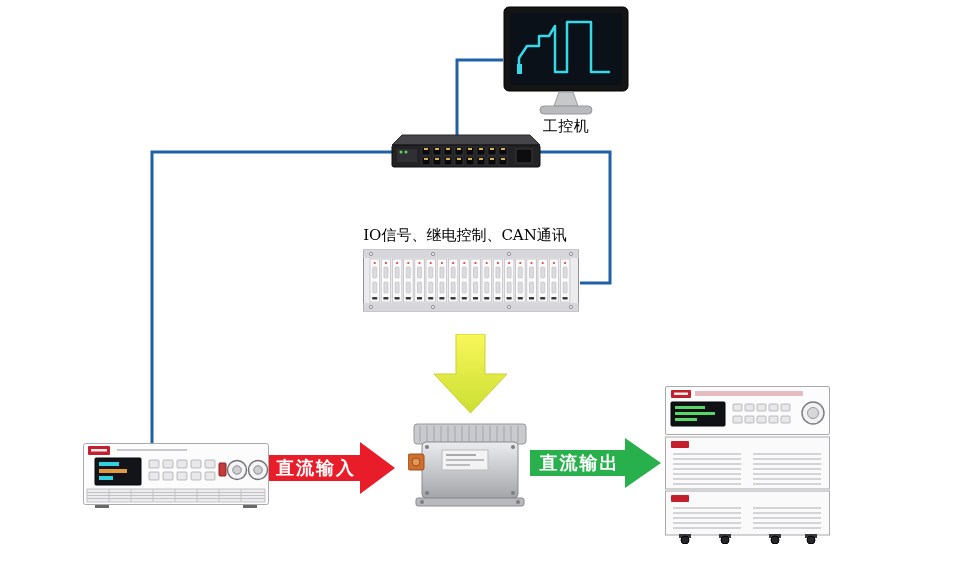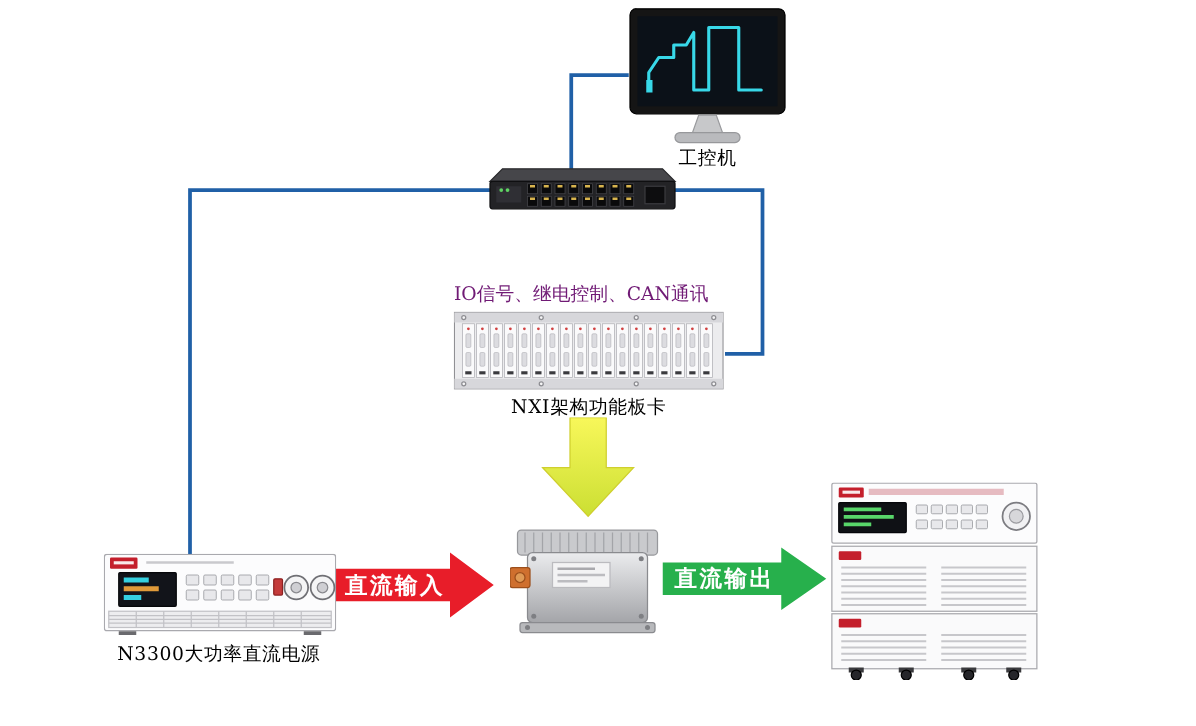--- a/index.html
+++ b/index.html
@@ -8,21 +8,21 @@
     font-family:"Liberation Sans","DejaVu Sans",sans-serif;
   }
   .node{position:absolute;}
   .wires{position:absolute;left:0;top:0;width:957px;height:581px;}
   .dev-label{
     position:absolute;text-align:center;color:#000;
     font:15px "DejaVu Serif","Liberation Serif",serif;
     letter-spacing:0.5px;white-space:nowrap;
   }
   .io-caption{
-    position:absolute;text-align:center;color:#701a75;
+    position:absolute;text-align:center;color:#000000;
     font:15px "DejaVu Serif","Liberation Serif",serif;white-space:nowrap;
   }
   .arrow-wrap{position:absolute;}
   .arrow-wrap svg{display:block;}
   .arrow-text{
     position:absolute;top:0;bottom:0;display:flex;align-items:center;justify-content:center;
     color:#ffffff;font-weight:bold;font-size:18px;letter-spacing:2px;
     font-family:"DejaVu Sans","Liberation Sans",sans-serif;
   }
 </style>
@@ -125,21 +125,20 @@
           <use href="#nxicard" x="130.2" y="11"></use>
         <use href="#nxicard" x="141.4" y="11"></use>
           <use href="#nxicard" x="152.6" y="11"></use>
           <use href="#nxicard" x="163.8" y="11"></use>
         <use href="#nxicard" x="175" y="11"></use>
           <use href="#nxicard" x="186.2" y="11"></use>
           <use href="#nxicard" x="197.4" y="11"></use>
       </g>
     </svg>
   </div>
-  <div class="dev-label" style="left:363px;top:316px;width:216px;">NXI架构功能板卡</div>
 
   <div class="arrow-wrap" style="left:433px;top:334px;">
     <svg width="75" height="80" viewBox="0 0 75 80">
       <defs>
         <linearGradient id="ygrad" x1="0" y1="0" x2="0" y2="1">
           <stop offset="0" stop-color="#f8f75a"></stop>
           <stop offset="1" stop-color="#cbdf33"></stop>
         </linearGradient>
       </defs>
       <polygon points="23,0 52,0 52,40 74,40 37.5,79 1,40 23,40" fill="url(#ygrad)" stroke="#cfcf2e" stroke-width="1"></polygon>
@@ -244,21 +243,20 @@
           <line x1="70" y1="46" x2="70" y2="59"></line>
         <line x1="92" y1="46" x2="92" y2="59"></line>
           <line x1="114" y1="46" x2="114" y2="59"></line>
           <line x1="136" y1="46" x2="136" y2="59"></line>
         <line x1="158" y1="46" x2="158" y2="59"></line>
       </g>
       <rect x="12" y="62" width="14" height="3" fill="#6a6a6e"></rect>
       <rect x="160" y="62" width="14" height="3" fill="#6a6a6e"></rect>
     </svg>
   </div>
-  <div class="dev-label" style="left:60px;top:514px;width:230px;">N3300大功率直流电源</div>
 
   <div class="node" style="left:663px;top:386px;">
     <svg width="170" height="158" viewBox="0 0 170 158">
 
       <rect x="2.5" y="0.5" width="164" height="48" rx="1.5" fill="#fcfcfd" stroke="#a9a9ae"></rect>
       <rect x="8" y="4" width="20" height="8" rx="1" fill="#c41f2c"></rect>
       <rect x="11" y="6.5" width="14" height="2.5" fill="#ffffff" opacity="0.9"></rect>
       <rect x="32" y="5" width="108" height="5" fill="#dda0a6" opacity="0.7"></rect>
       <rect x="8" y="16" width="54" height="24" rx="1" fill="#0f1115" stroke="#05060a"></rect>
       <rect x="12" y="20" width="30" height="3" fill="#58d66a"></rect>

